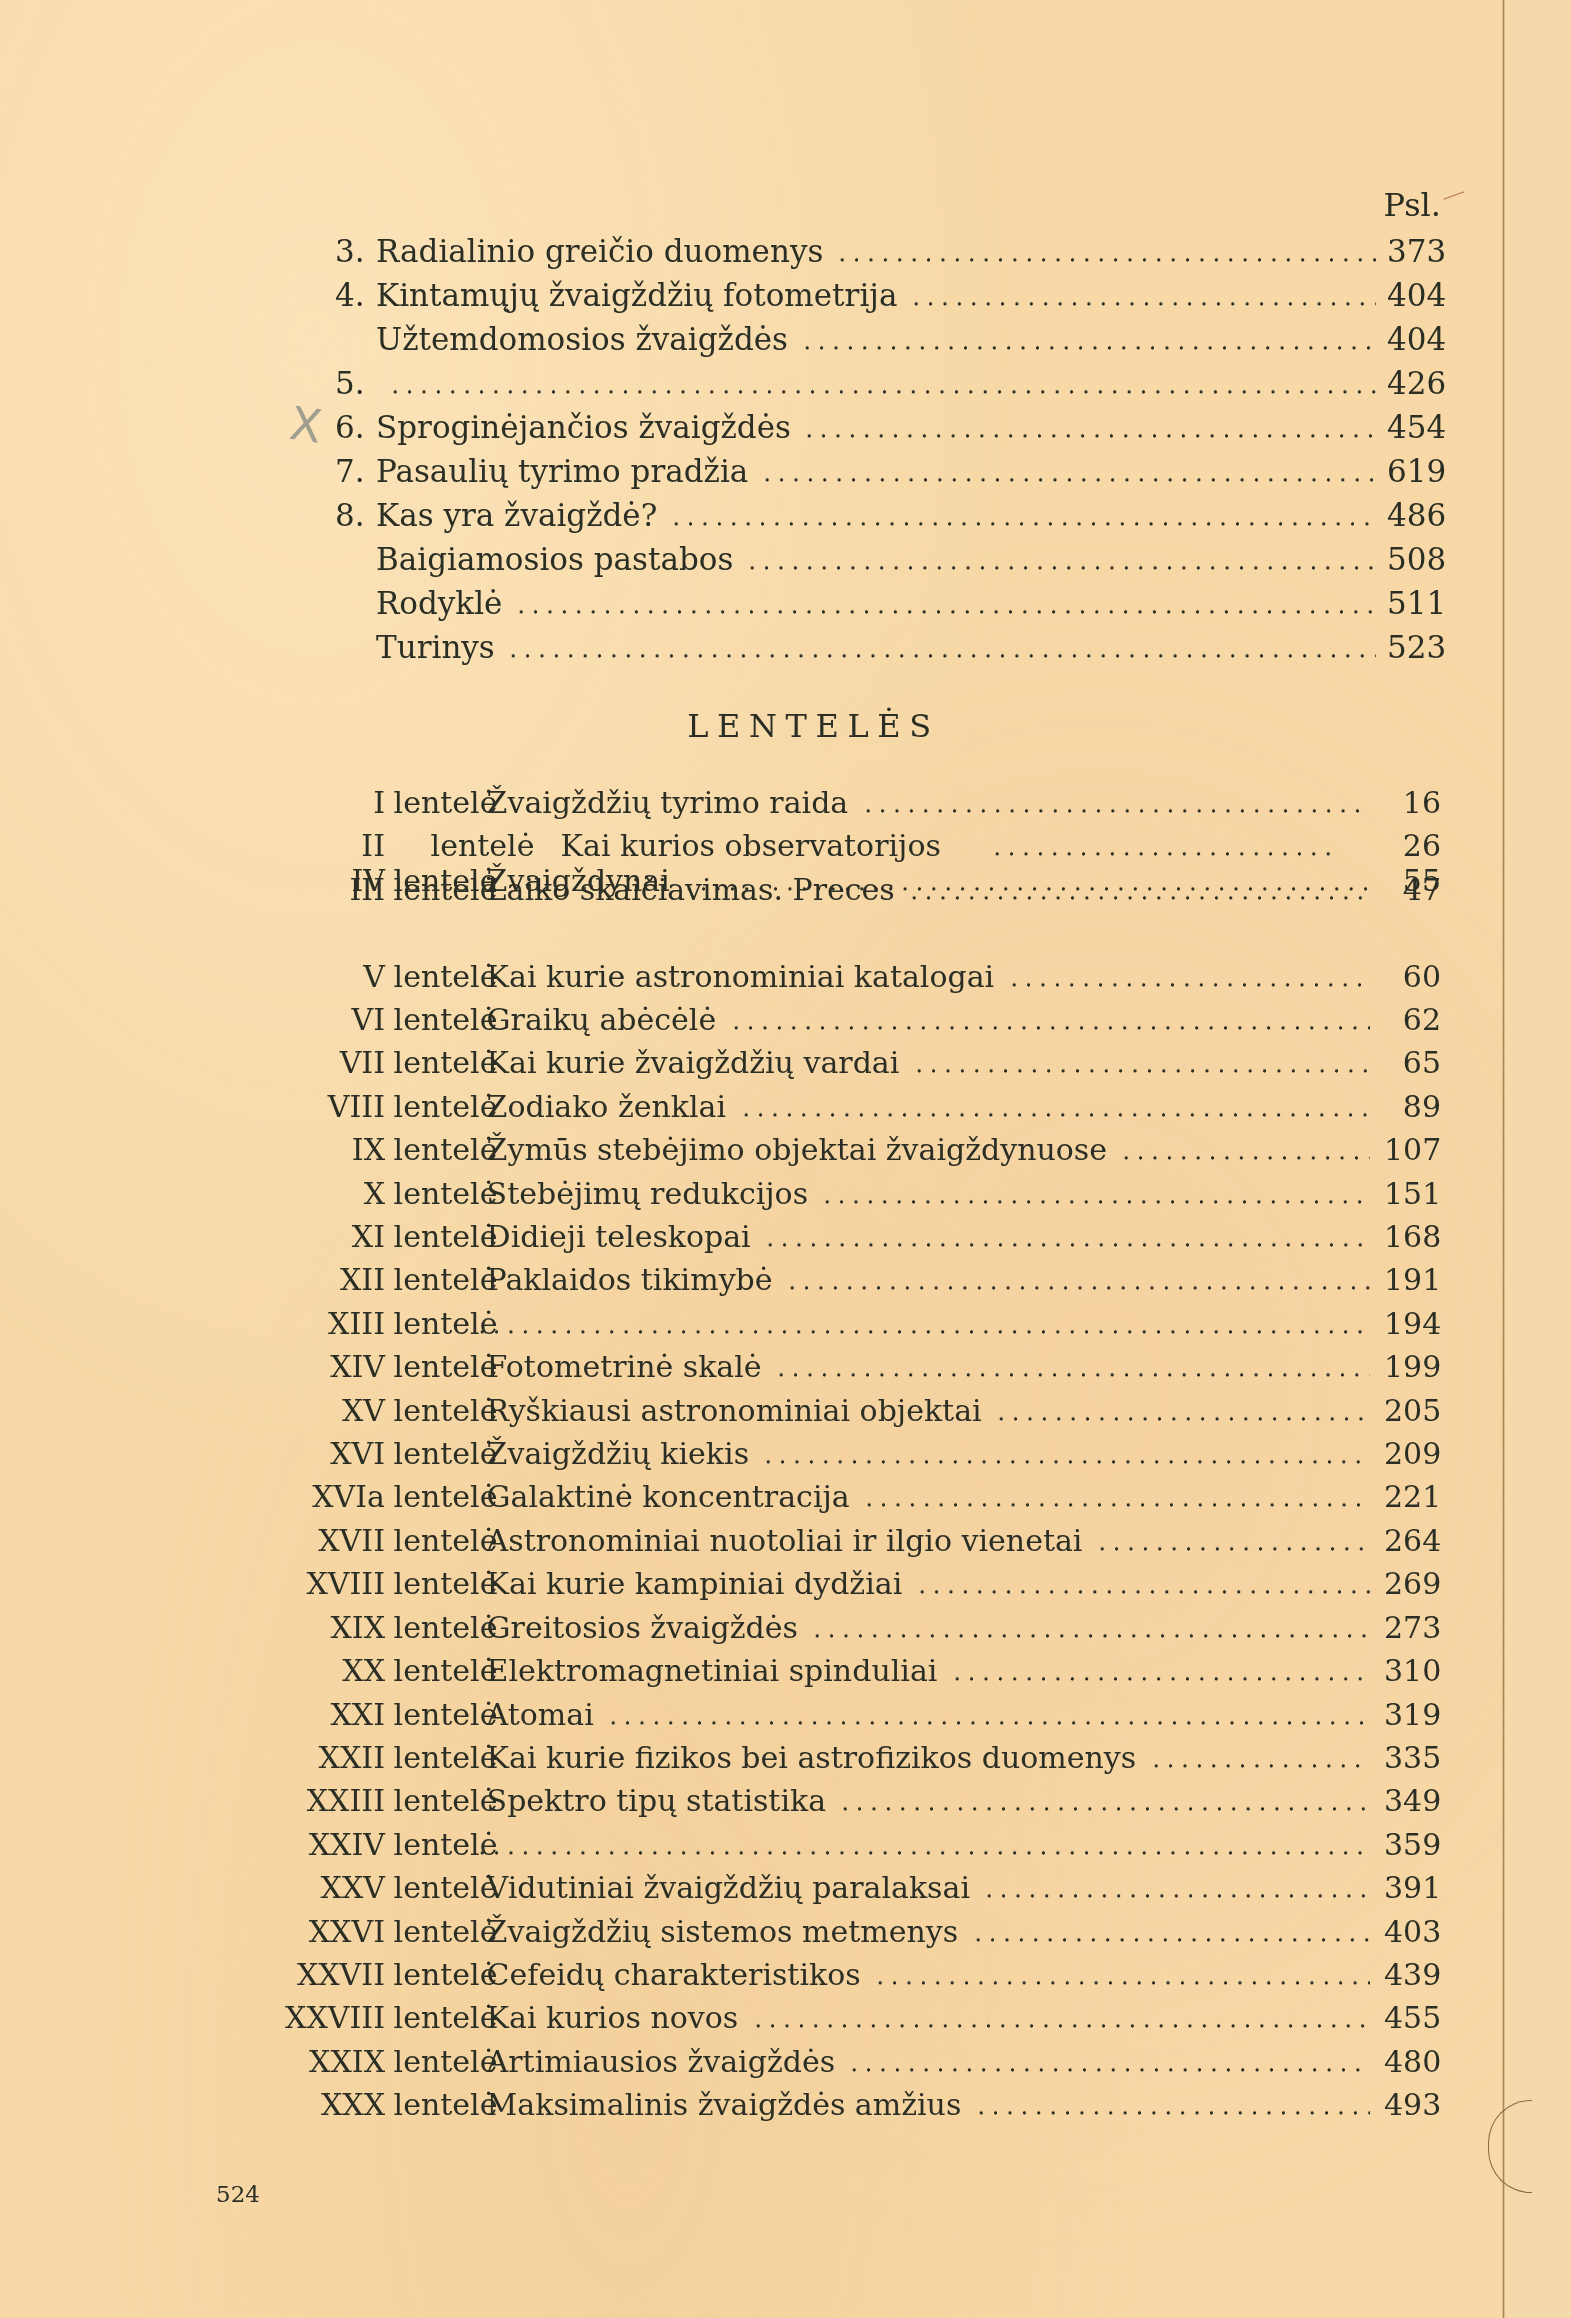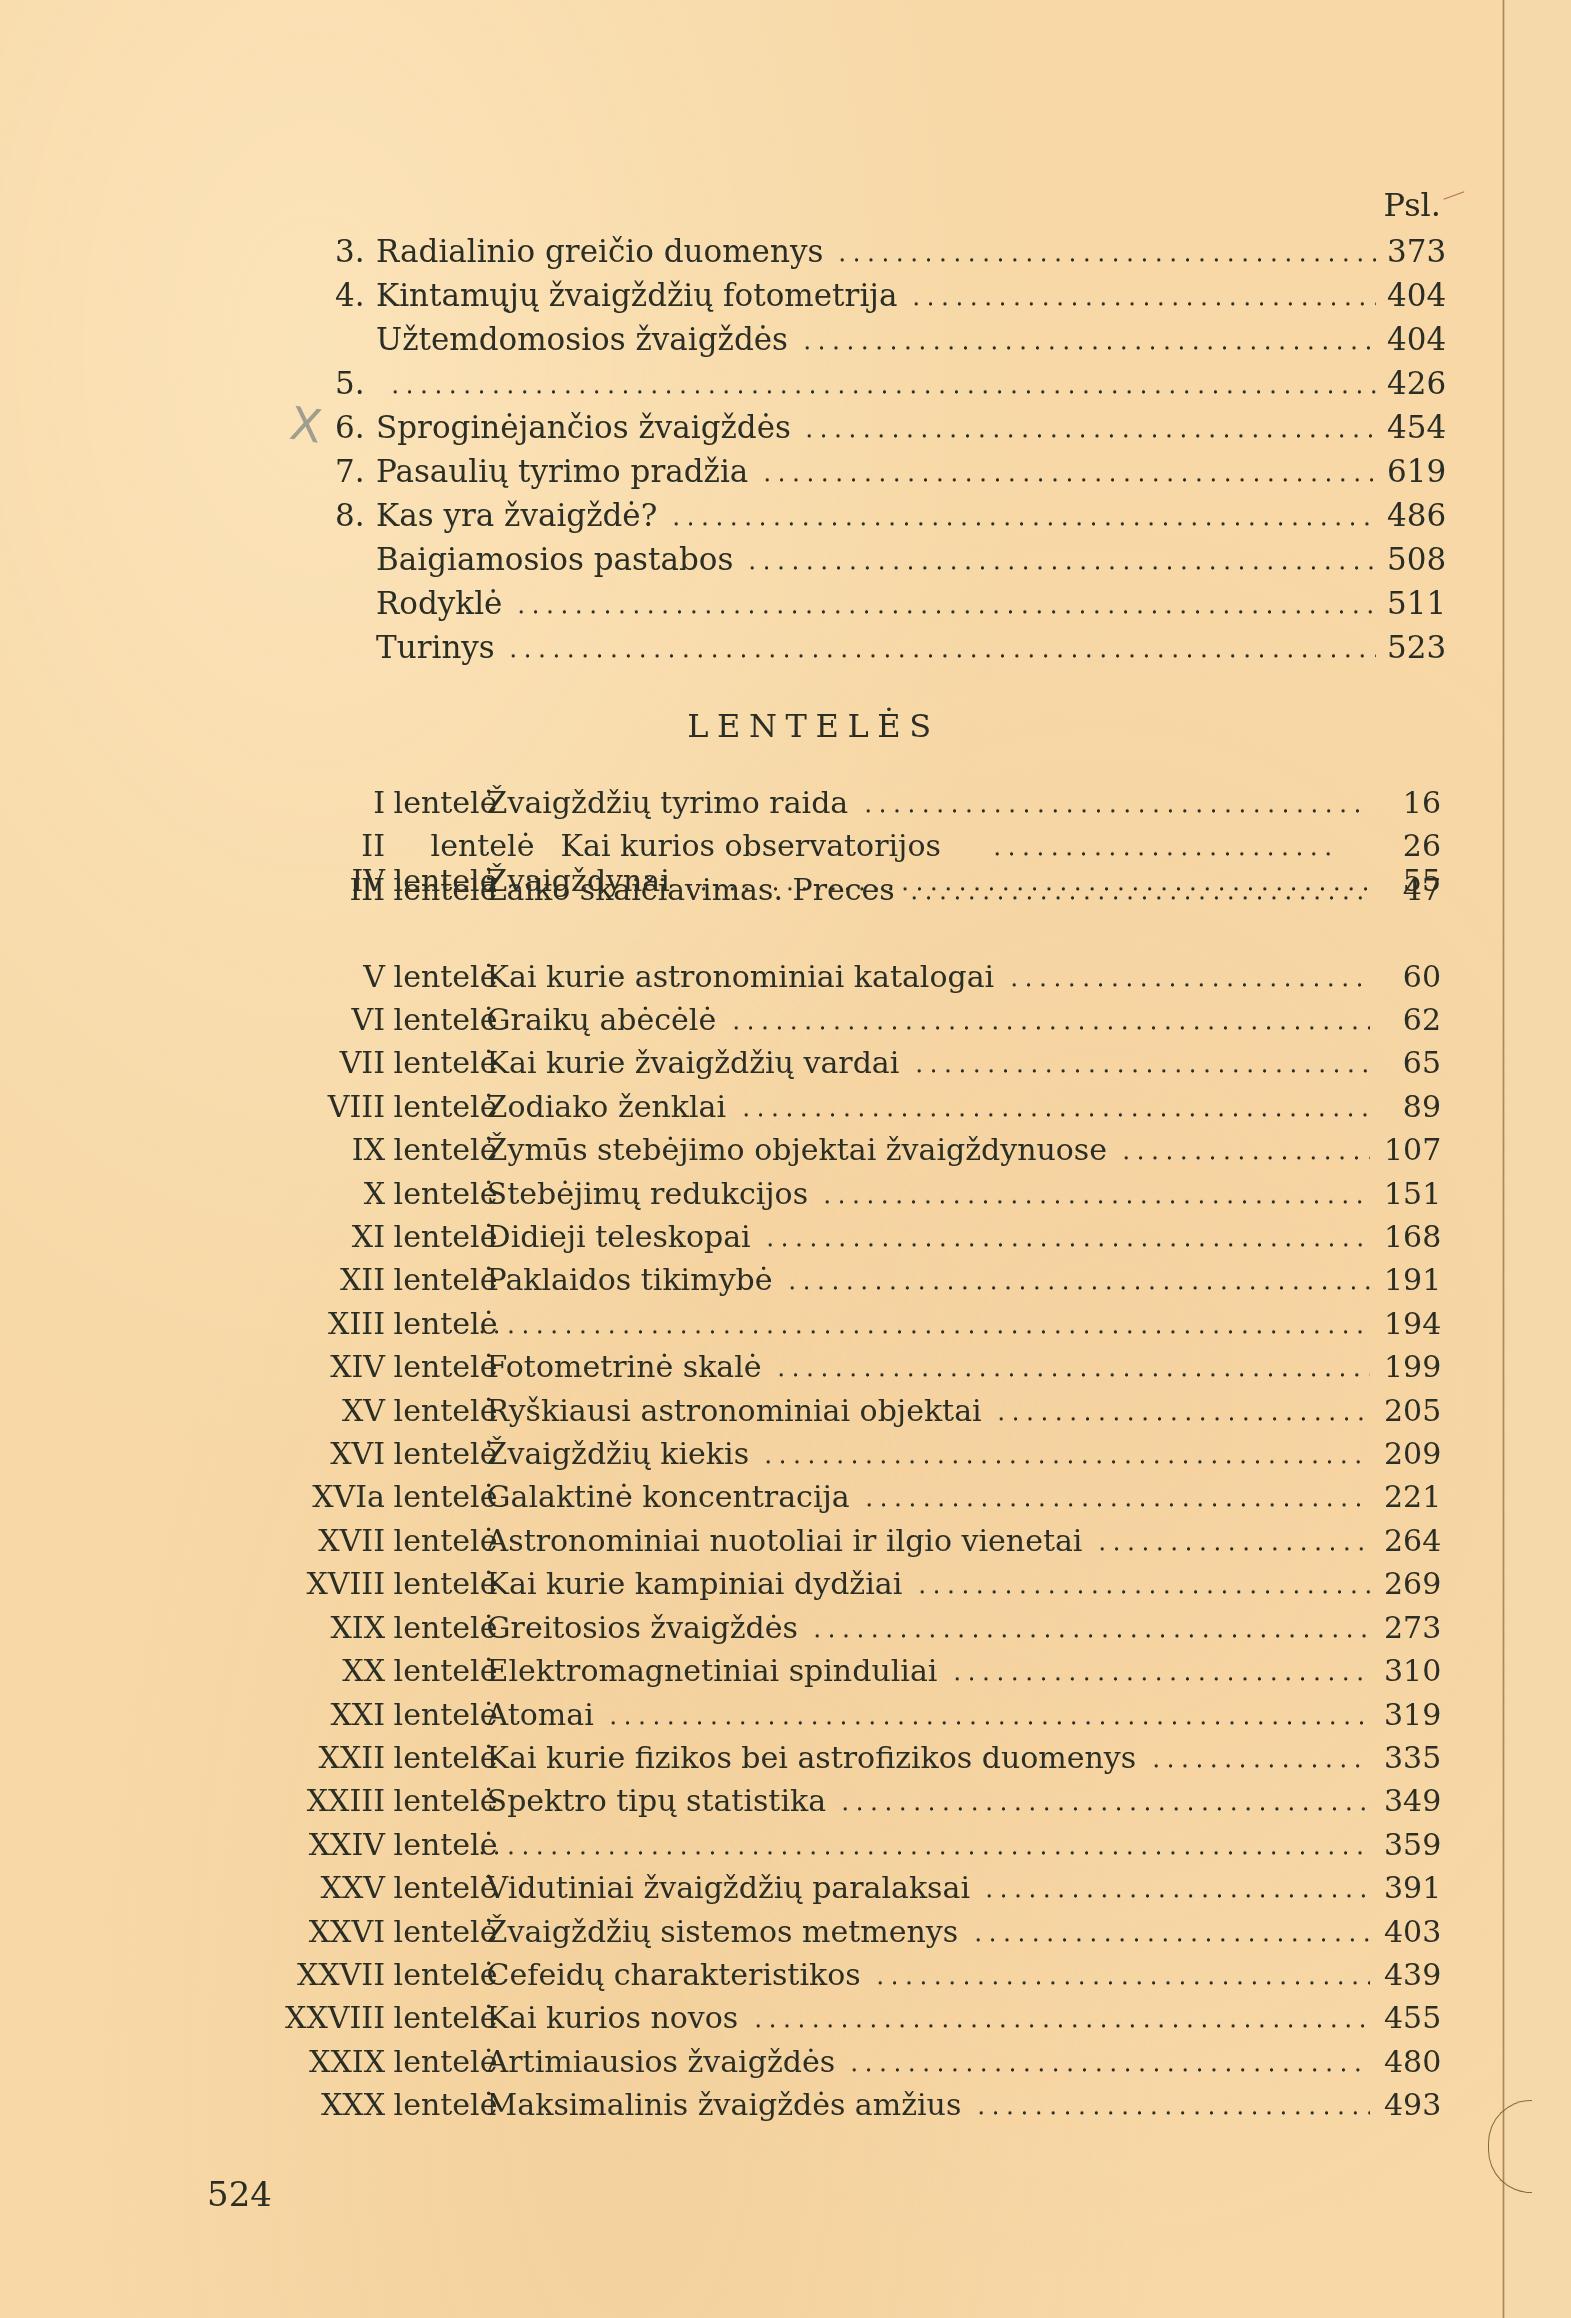--- a/index.html
+++ b/index.html
@@ -66,21 +66,21 @@
     position: absolute; left: 182px; width: 1259px; height: 44px;
     display: flex; align-items: baseline; font-size: 30px; line-height: 44px; white-space: nowrap;
   }
   .tbl-row .roman { flex: none; width: 203px; text-align: right; }
   .tbl-row .word { flex: none; width: 69px; margin-left: 8.6px; text-align: left; }
   .tbl-row .title { flex: none; margin-left: 24px; }
   .tbl-row .leader { margin-left: 12.4px; margin-right: 14.4px; }
   .tbl-row .page-num { width: 57px; }
 
   .folio {
-    position: absolute; left: 207px; top: 2175px; font-size: 34px; line-height: 38px;
+    position: absolute; left: 216px; top: 2175px; font-size: 23px; line-height: 38px;
   }
 </style>
 </head>
 <body>
 
 <div class="right-leaf"></div>
 <div class="gutter"></div>
 <div class="pencil-tick"></div>
 <div class="pencil-curve"></div>
 <div class="pencil-x">X</div>

